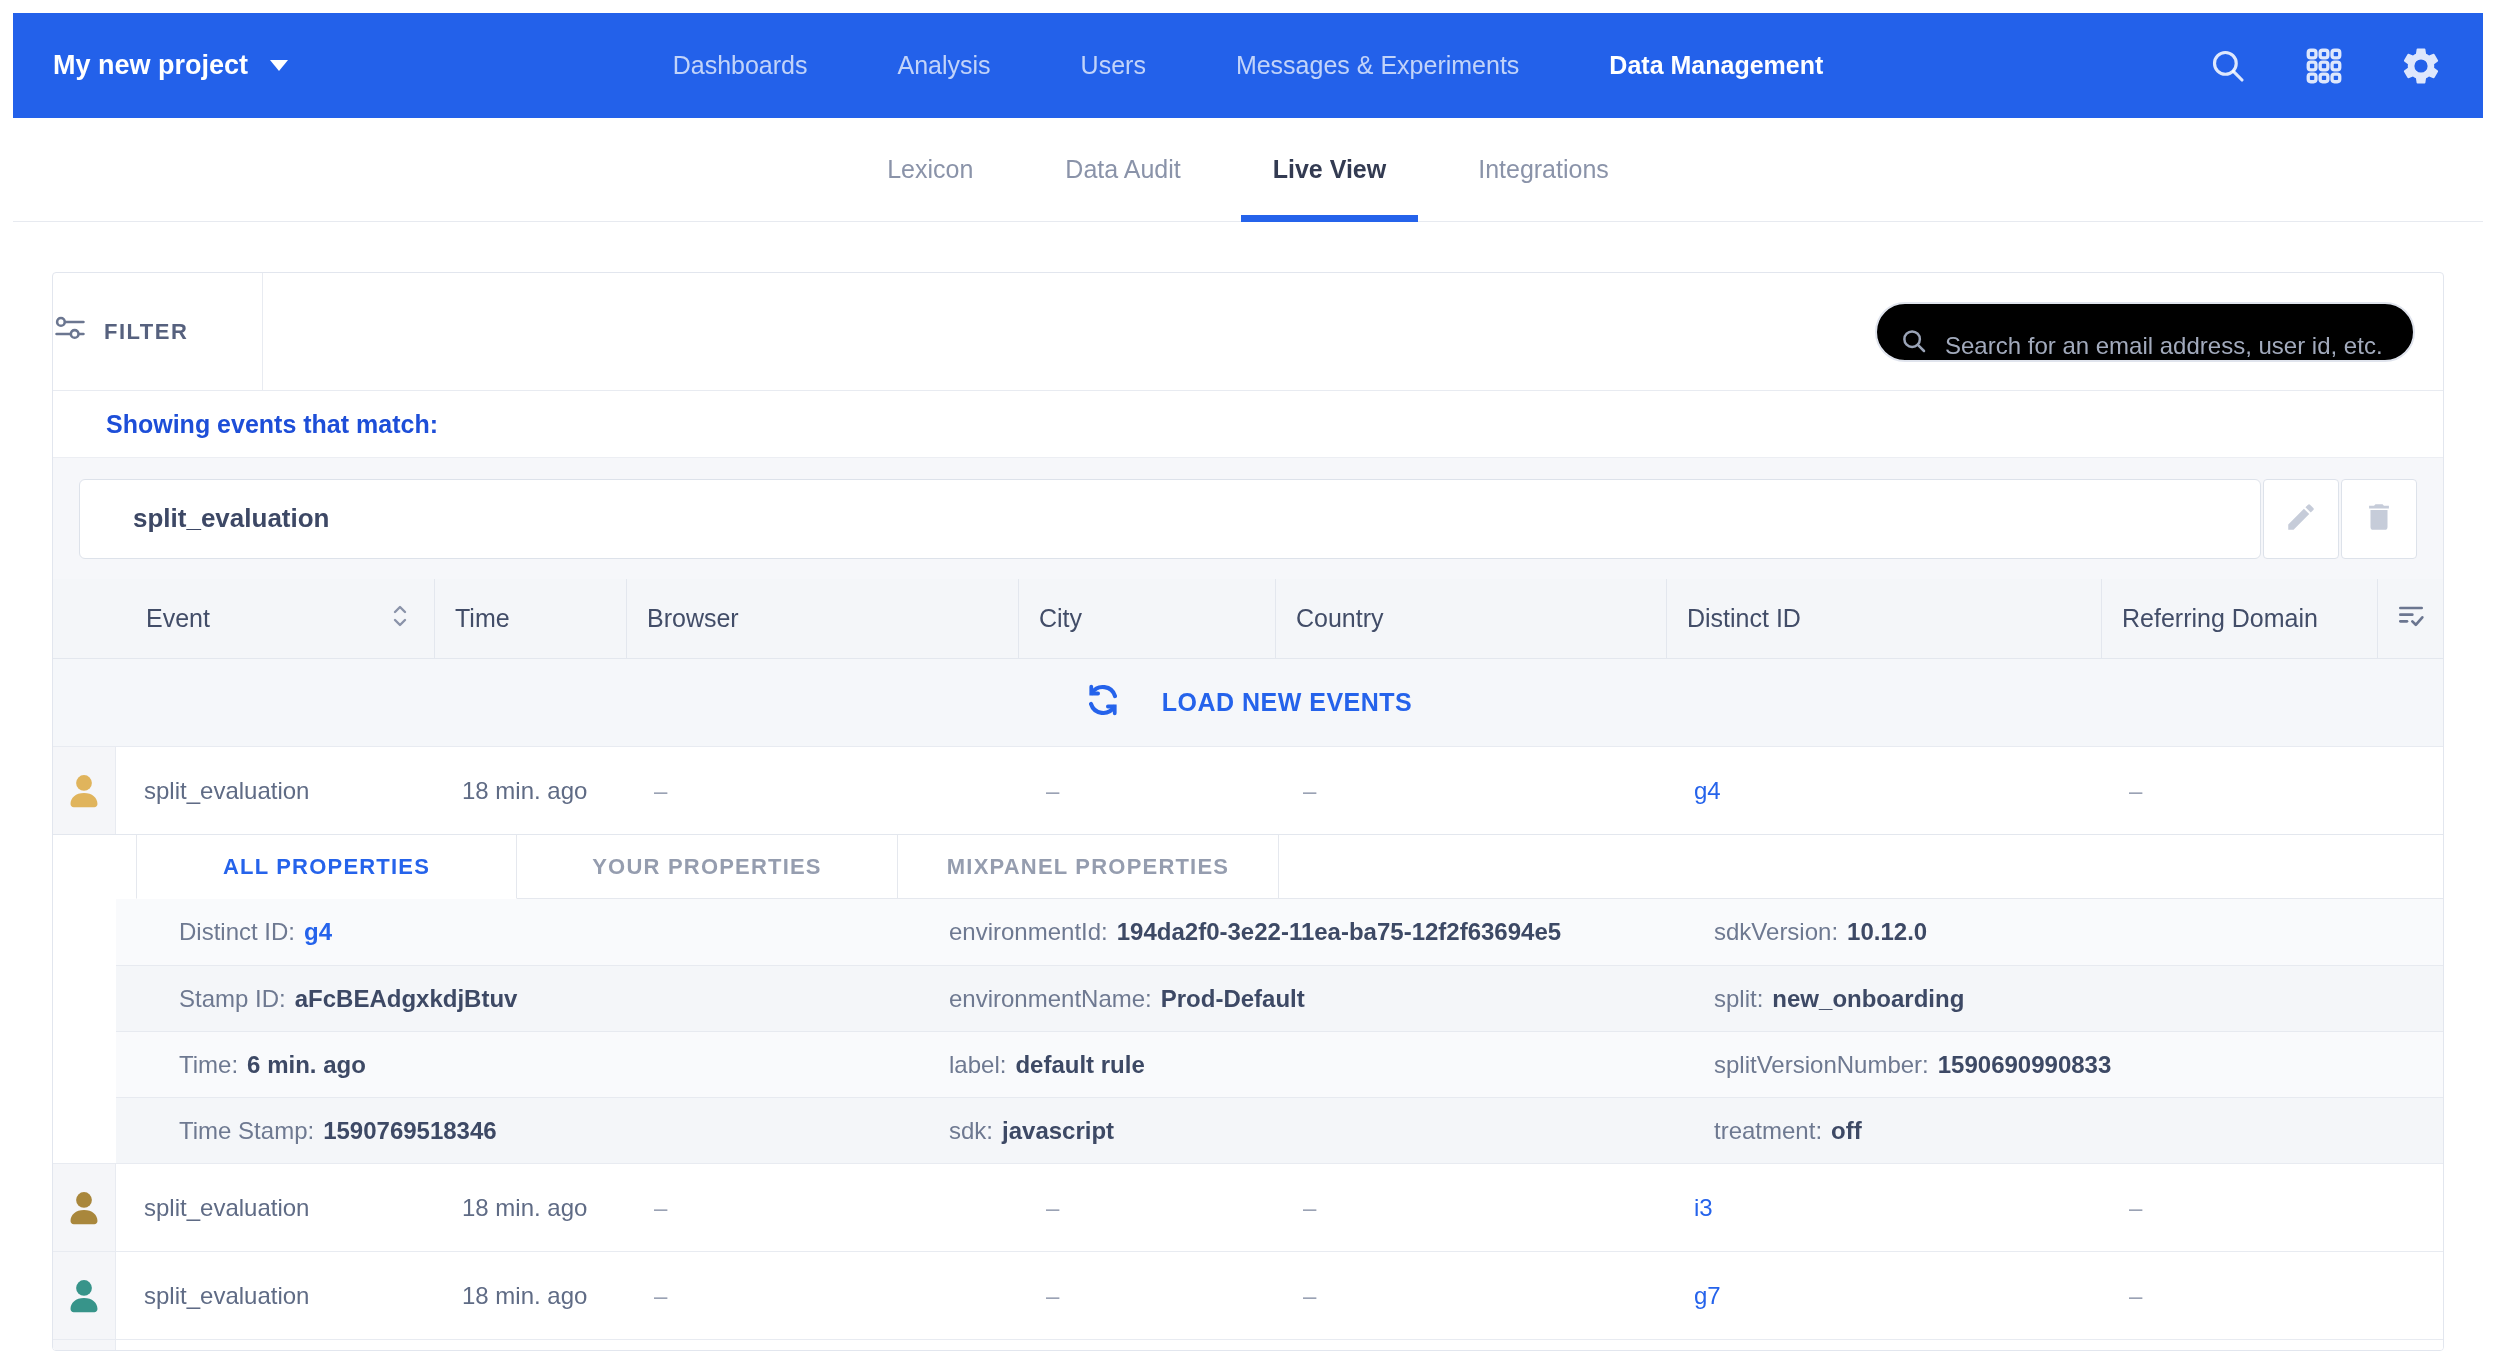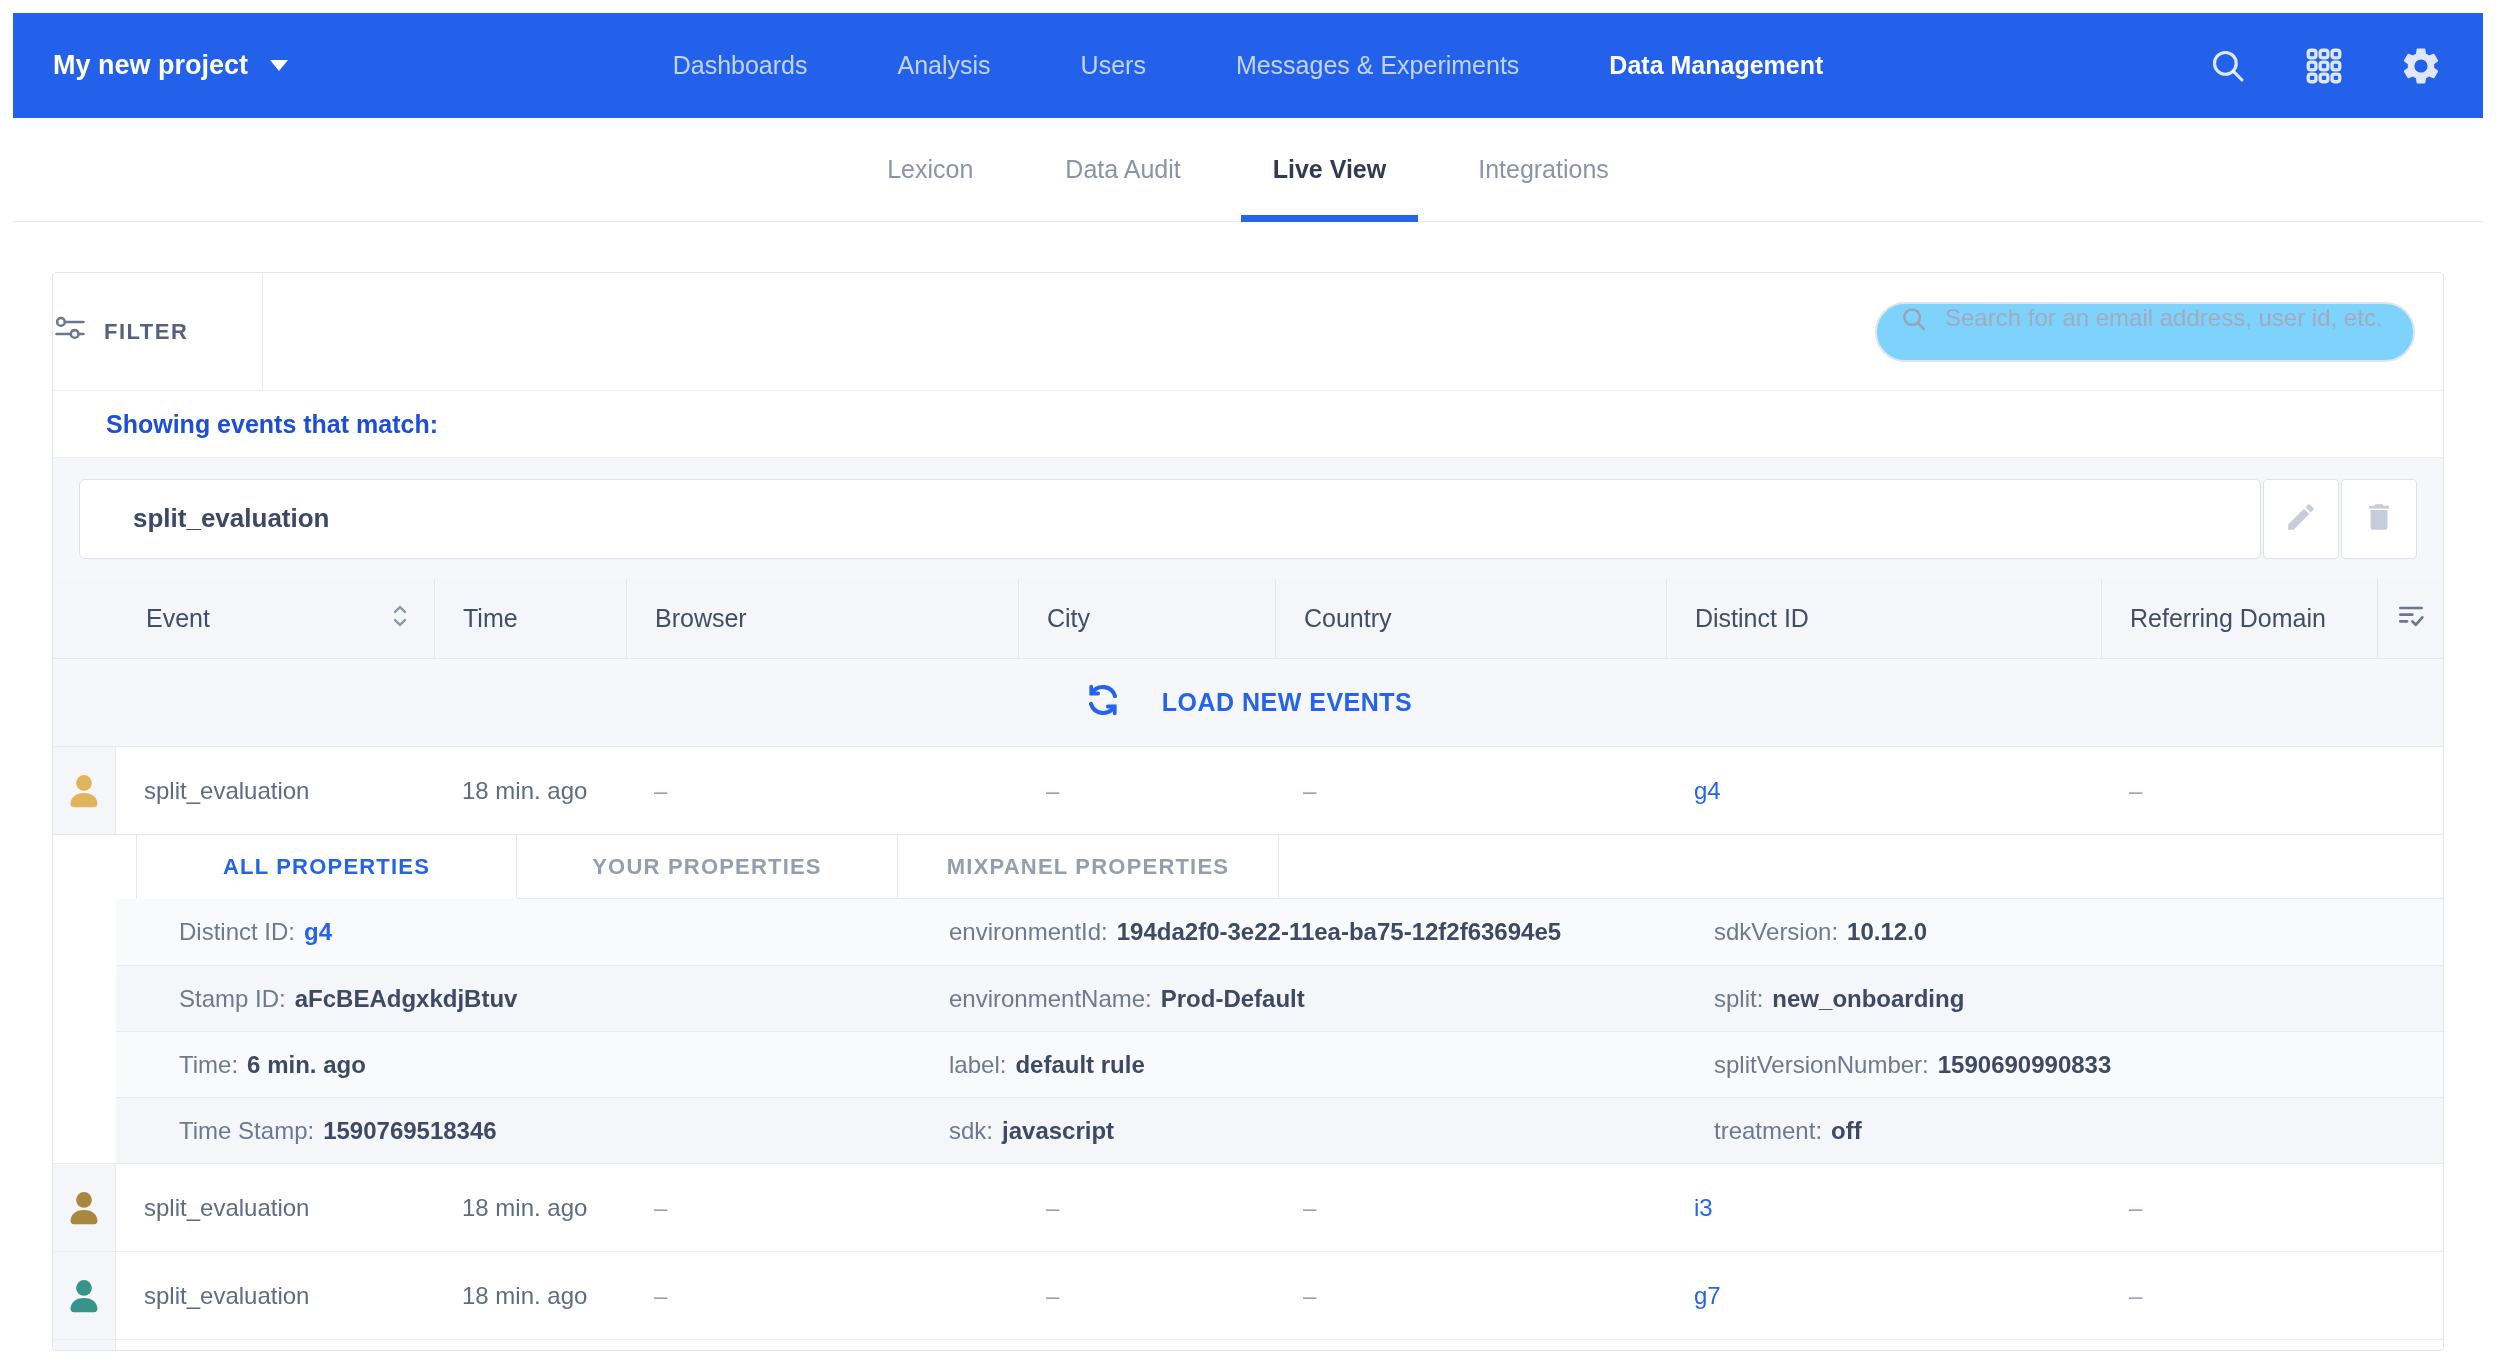--- a/index.html
+++ b/index.html
@@ -21,32 +21,32 @@
   .subnav-tab{position:relative;display:flex;align-items:center;padding:12px 32px;margin:0 14px;font-size:25px;color:#8a93a9;cursor:pointer}
   .subnav-tab.active{color:#333b52;font-weight:bold}
   .subnav-tab.active::after{content:"";position:absolute;left:0;right:0;bottom:-1px;height:7px;background:#2563EB}
 
   
   .page{padding:50px 39px 0}
   .card{position:relative;height:1079px;border:1px solid #e2e6ee;border-radius:4px;background:#fff;overflow:hidden}
 
   .filter-row{height:118px;border-bottom:1px solid #e8ebf1;display:flex;align-items:center;position:relative}
   .filter-btn{width:210px;height:100%;border-right:1px solid #e8ebf1;display:flex;align-items:center;justify-content:flex-start;gap:17px;color:#56617e;font-weight:bold;font-size:22px;letter-spacing:1.5px;cursor:pointer}
-  .search-pill{position:absolute;right:28px;top:50%;transform:translateY(-50%);width:540px;height:60px;border:2px solid #e0e4ed;border-radius:32px;display:flex;align-items:flex-start;padding:0 22px;gap:16px;background:#7dd3fc}
+  .search-pill{position:absolute;right:28px;top:50%;transform:translateY(-50%);width:540px;height:60px;border:2px solid #e0e4ed;border-radius:32px;display:flex;align-items:flex-end;padding:0 22px;gap:16px;background:#000000}
   .search-pill input{border:none;outline:none;flex:1;font-size:24px;color:#5b6680;font-family:"Liberation Sans",sans-serif;background:transparent}
   .search-pill input::placeholder{color:#a2aabc}
 
   .match-row{height:66px;display:flex;align-items:center;padding:0 53px;font-weight:bold;font-size:25px;color:#1d4ed8}
 
   .chip-section{height:122px;background:#f6f7fa;border-top:1px solid #eceef3;display:flex;align-items:center;padding:0 26px}
   .chip-input{flex:1;height:80px;background:#fff;border:1px solid #dde2ea;border-radius:6px;display:flex;align-items:center;padding:0 53px;font-weight:bold;font-size:26px;color:#3d4865}
   .icon-btn{width:76px;height:80px;margin-left:2px;background:#fff;border:1px solid #dde2ea;border-radius:4px;display:flex;align-items:center;justify-content:center;cursor:pointer}
 
   .thead{display:grid;grid-template-columns:381px 192px 392px 257px 391px 435px 276px 1fr;height:80px;background:#f4f6f9;border-bottom:1px solid #e3e7ee;font-size:25px;color:#424d68}
-  .th{display:flex;align-items:center;padding-left:28px;border-left:1px solid #e3e7ee;height:100%;position:relative}
+  .th{display:flex;align-items:center;padding-left:20px;border-left:1px solid #e3e7ee;height:100%;position:relative}
   .th:first-child{border-left:none;padding-left:93px}
   .th .sort{position:absolute;right:22px;top:50%;transform:translateY(-50%)}
   .th.icon-col{justify-content:center;padding-left:0}
 
   .load-row{height:88px;background:#f5f7fa;border-bottom:1px solid #e8ebf1;display:flex;align-items:center;justify-content:center;gap:40px;color:#2563EB;font-weight:bold;font-size:25px;letter-spacing:.5px;cursor:pointer}
 
   .event-row{display:grid;grid-template-columns:63px 318px 192px 392px 257px 391px 435px 276px 1fr;height:88px;border-bottom:1px solid #e8ebf1;background:#fff;align-items:center;font-size:24px;color:#5f6b85;cursor:pointer}
   .gutter{height:100%;background:#f5f6f9;border-right:1px solid #e8ebf1;display:flex;align-items:center;justify-content:center}
   .cell{padding-left:28px;white-space:nowrap}
   .cell.dash{color:#9aa2b4}

